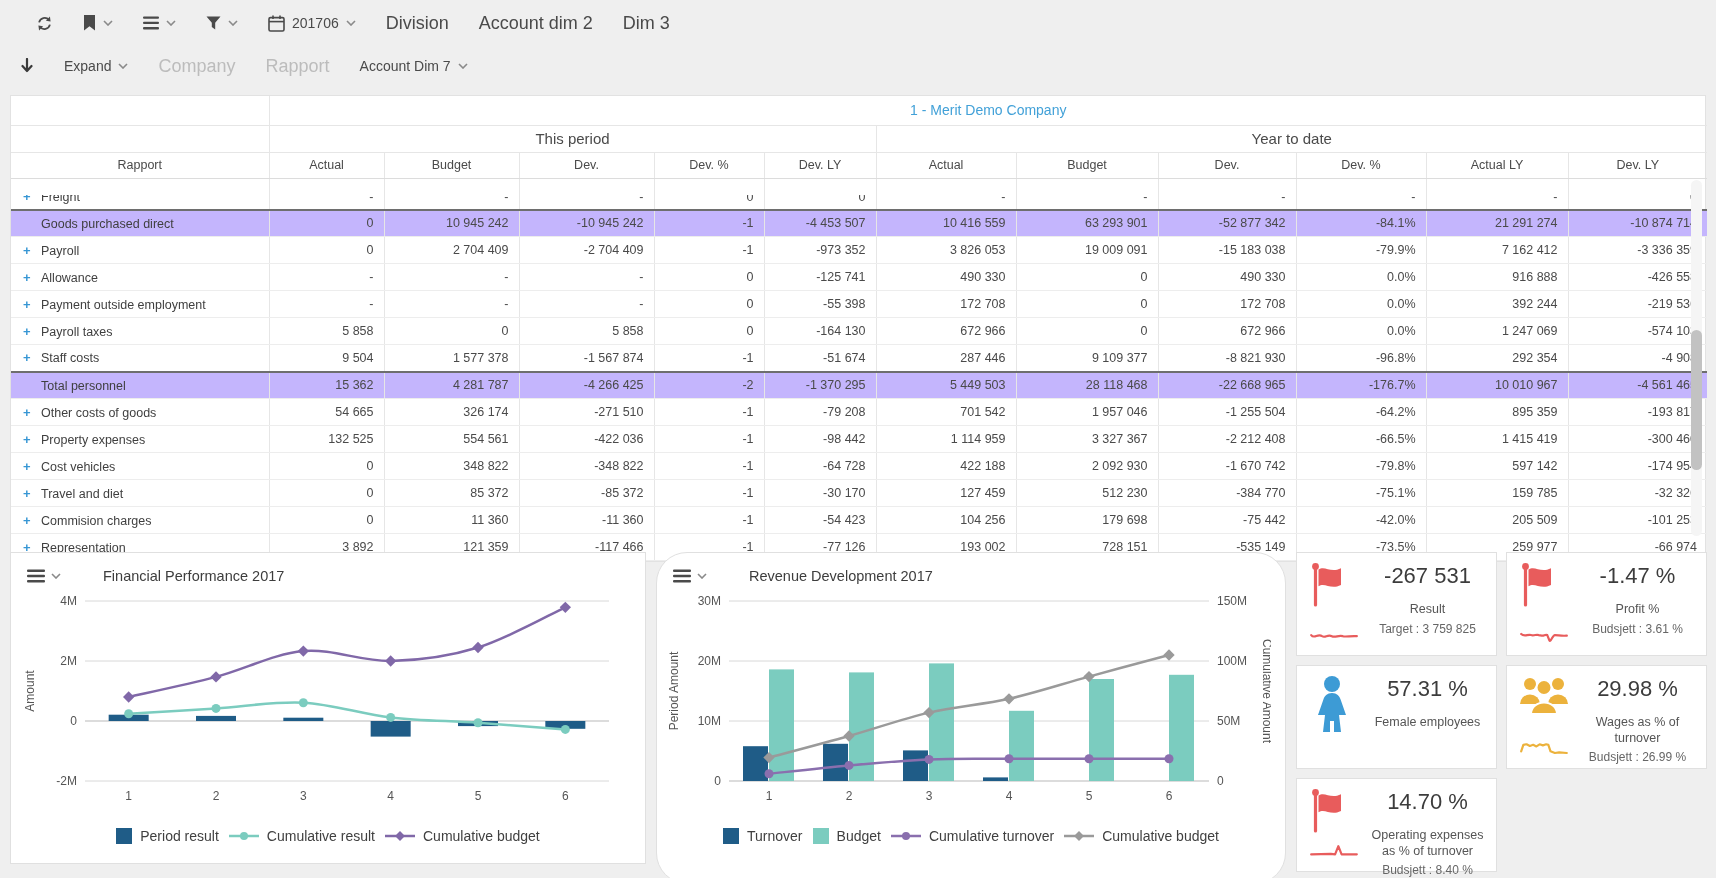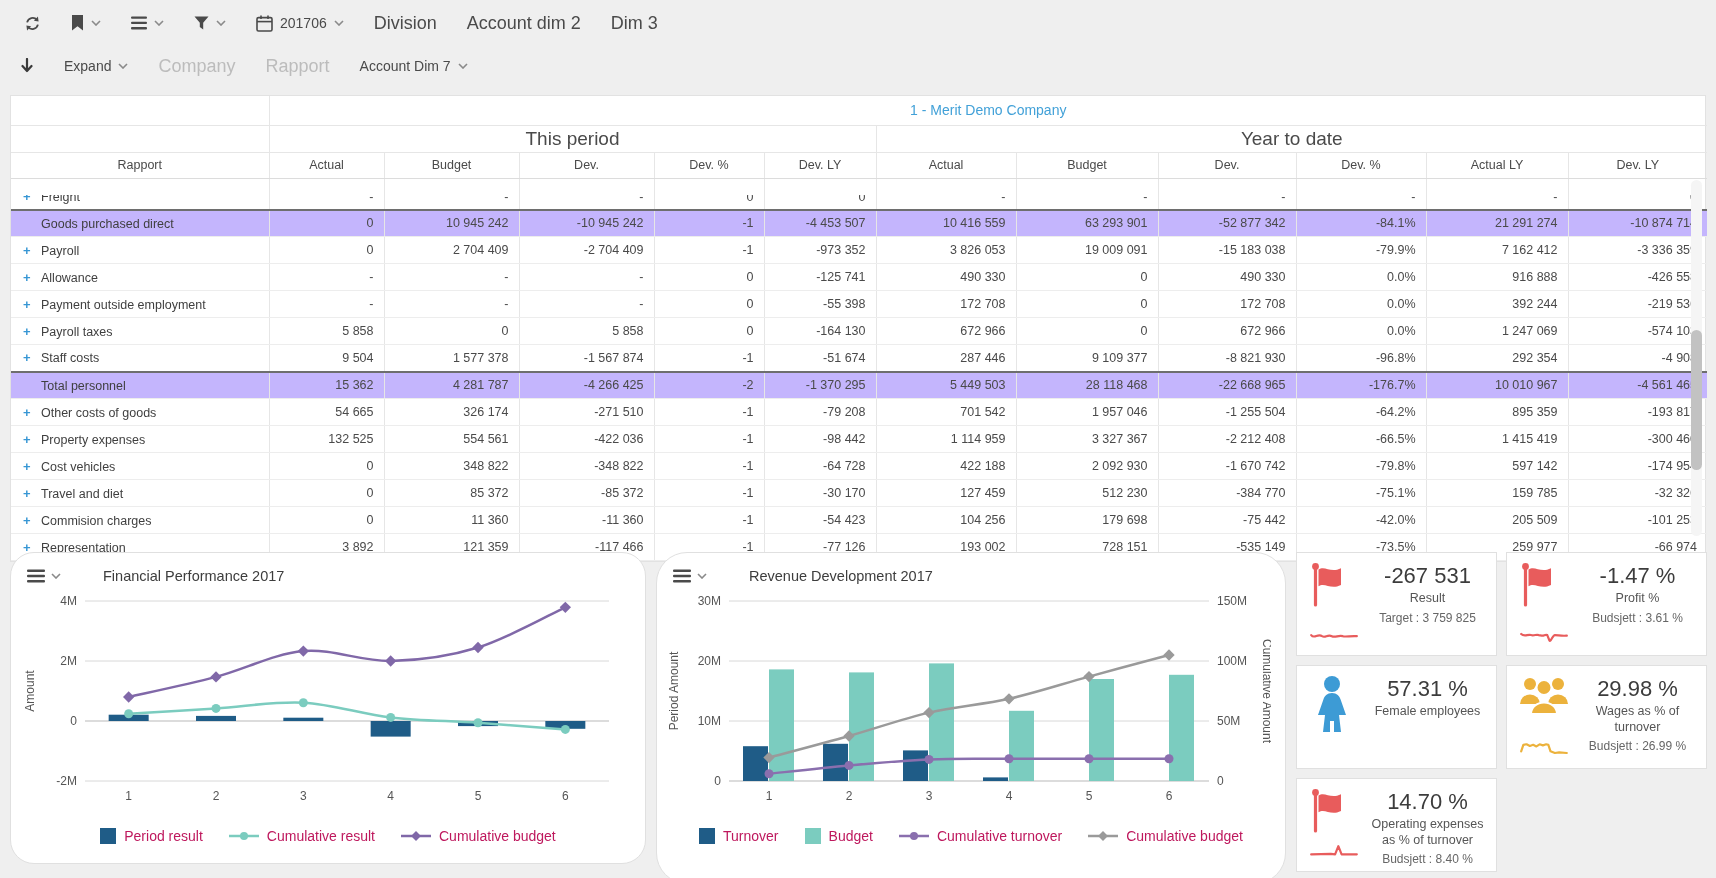--- a/index.html
+++ b/index.html
@@ -2,66 +2,66 @@
 <html><head>
 <meta charset="utf-8">
 <style>
   * { box-sizing: border-box; }
   html,body { margin:0; padding:0; }
   body {
     width:1716px; height:878px; position:relative; overflow:hidden;
     background:#efefef; font-family:"Liberation Sans", sans-serif; color:#444;
   }
   
-  .toolbar1 { display:flex; align-items:center; height:46px; padding-left:24px; }
+  .toolbar1 { display:flex; align-items:center; height:46px; padding-left:36px; }
   .toolbar2 { display:flex; align-items:center; height:40px; padding-left:20px; }
   .tb-group { display:flex; align-items:center; gap:7px; margin-right:30px; cursor:pointer; }
   .tb-text  { font-size:14px; color:#4a4a4a; }
   .tb-text.muted { color:#bcbcbc; }
   .tb-btn { margin-right:30px; font-size:18px; color:#4a4a4a; cursor:pointer; }
   
   .table-card { position:absolute; left:10px; top:95px; width:1696px; background:#fff;
                 border:1px solid #e2e2e2; }
   table { border-collapse:collapse; width:100%; table-layout:fixed; font-size:12.5px; }
   th, td { border-left:1px solid #e6e6e6; padding:0 10px; font-weight:normal; overflow:hidden; white-space:nowrap; }
   th:first-child, td:first-child { border-left:none; }
   tr.h1 th { height:29px; border-bottom:1px solid #e6e6e6;margin-top:32px; }
   tr.h1 .company { color:#42a1d8; font-size:14px; text-align:center; }
-  tr.h2 th { height:27px; text-align:center; color:#4a4a4a; border-bottom:1px solid #e6e6e6; font-size:19px; }
+  tr.h2 th { height:27px; text-align:center; color:#4a4a4a; border-bottom:1px solid #e6e6e6; font-size:15px; }
   tr.h3 th { height:26px; text-align:center; color:#4a4a4a; border-bottom:1px solid #dcdcdc; }
   tbody td { height:27px; text-align:right; color:#4a4a4a; border-bottom:1px solid #ededed; }
   tbody td.label-cell { text-align:left; padding-left:12px; color:#3f3f3f; }
   .plus { display:inline-block; width:18px; color:#3796d4; font-weight:bold; font-size:13px; cursor:pointer; }
   .plus.hidden { visibility:hidden; }
   tr.subtotal td { background:#c4b5fd; border-top:2px solid #6e6e6e; }
   tr.clipped td { height:14px; padding-top:16px; padding-bottom:0; }
   .clipwrap { height:14px; overflow:hidden; }
   .clipinner { margin-top:-8px; line-height:20px; }
   .vscroll { position:absolute; right:3px; top:84px; width:11px; height:356px; background:#f5f5f5; border-radius:6px; }
   .vscroll-thumb { position:absolute; left:0; top:150px; width:11px; height:140px; background:#c2c2c2; border-radius:6px; cursor:pointer; }
   
   .card { position:absolute; background:#fff; border:1px solid #e0e0e0; }
-  #chart1-card { left:10px;  top:552px; width:636px; height:312px;border-radius:24px; }
+  #chart1-card { left:10px;  top:552px; width:636px; height:312px; }
   #chart2-card { left:656px; top:552px; width:630px; height:332px;border-radius:31px; }
   .card-head { display:flex; align-items:center; height:38px; padding:8px 14px 0 16px; }
   .chart-menu { display:flex; align-items:center; gap:6px; cursor:pointer; }
   .card-title { margin-left:42px; font-size:14.5px; color:#3d3d3d; }
-  .legend { display:flex; justify-content:center; align-items:center; gap:26px; height:42px; font-size:14px; color:#be185d; }
+  .legend { display:flex; justify-content:center; align-items:center; gap:10px; height:42px; font-size:14px; color:#404040; }
   .legend-item { display:inline-flex; align-items:center; gap:8px; cursor:pointer; }
   .legend-swatch { width:16px; height:16px; display:inline-block; }
   
   .kpi-grid { position:absolute; left:1296px; top:552px; width:494px; display:grid;
               grid-template-columns:201px 201px; grid-template-rows:104px 104px 94px; gap:9px; }
   .kpi-card { background:#fff; border:1px solid #e0e0e0; display:grid;
               grid-template-columns:60px 1fr; grid-template-rows:1fr auto; padding:9px 10px 8px 12px; }
   .kpi-icon  { grid-row:1; grid-column:1; }
   .kpi-spark { grid-row:2; grid-column:1; align-self:end; }
   .kpi-right { grid-row:1/3; grid-column:2; display:flex; flex-direction:column; align-items:center; padding-top:1px; }
   .kpi-value { font-size:22px; color:#3c3c3c; }
-  .kpi-label { font-size:12.5px; color:#555; margin-top:2px; text-align:center; line-height:1.25; }
+  .kpi-label { font-size:12.5px; color:#555; margin-top:13px; text-align:center; line-height:1.25; }
   .kpi-sub   { font-size:12px;  color:#666; margin-top:4px; }
 </style>
 </head>
 <body>
 
 <div class="toolbar1">
   <span class="tb-group">
     <svg width="17" height="17" viewBox="0 0 17 17">
       <path d="M3.1 7.4 A5.7 5.7 0 0 1 13.0 5.0" fill="none" stroke="#4a4a4a" stroke-width="1.8"></path>
       <polygon points="13.9,1.6 14.6,6.6 9.9,5.7" fill="#4a4a4a"></polygon>

